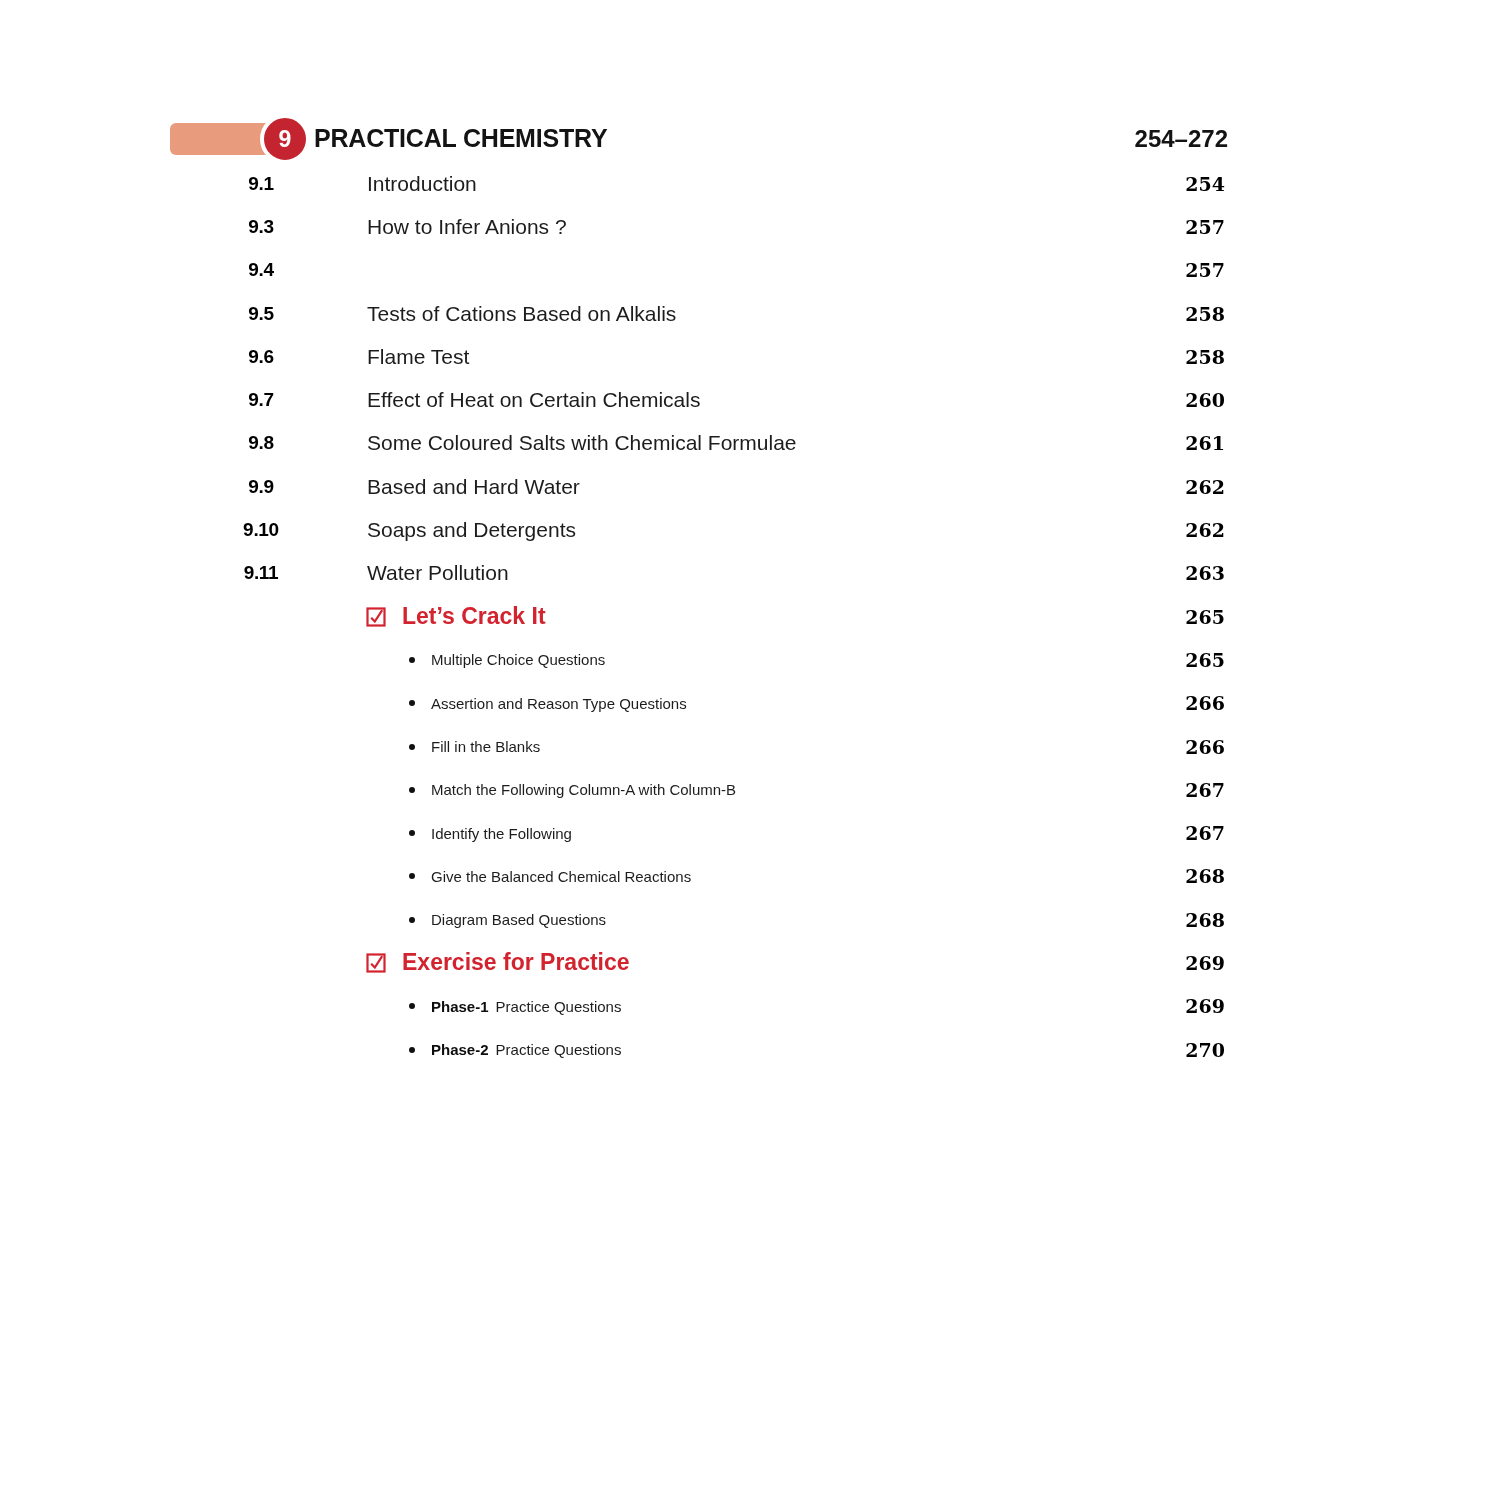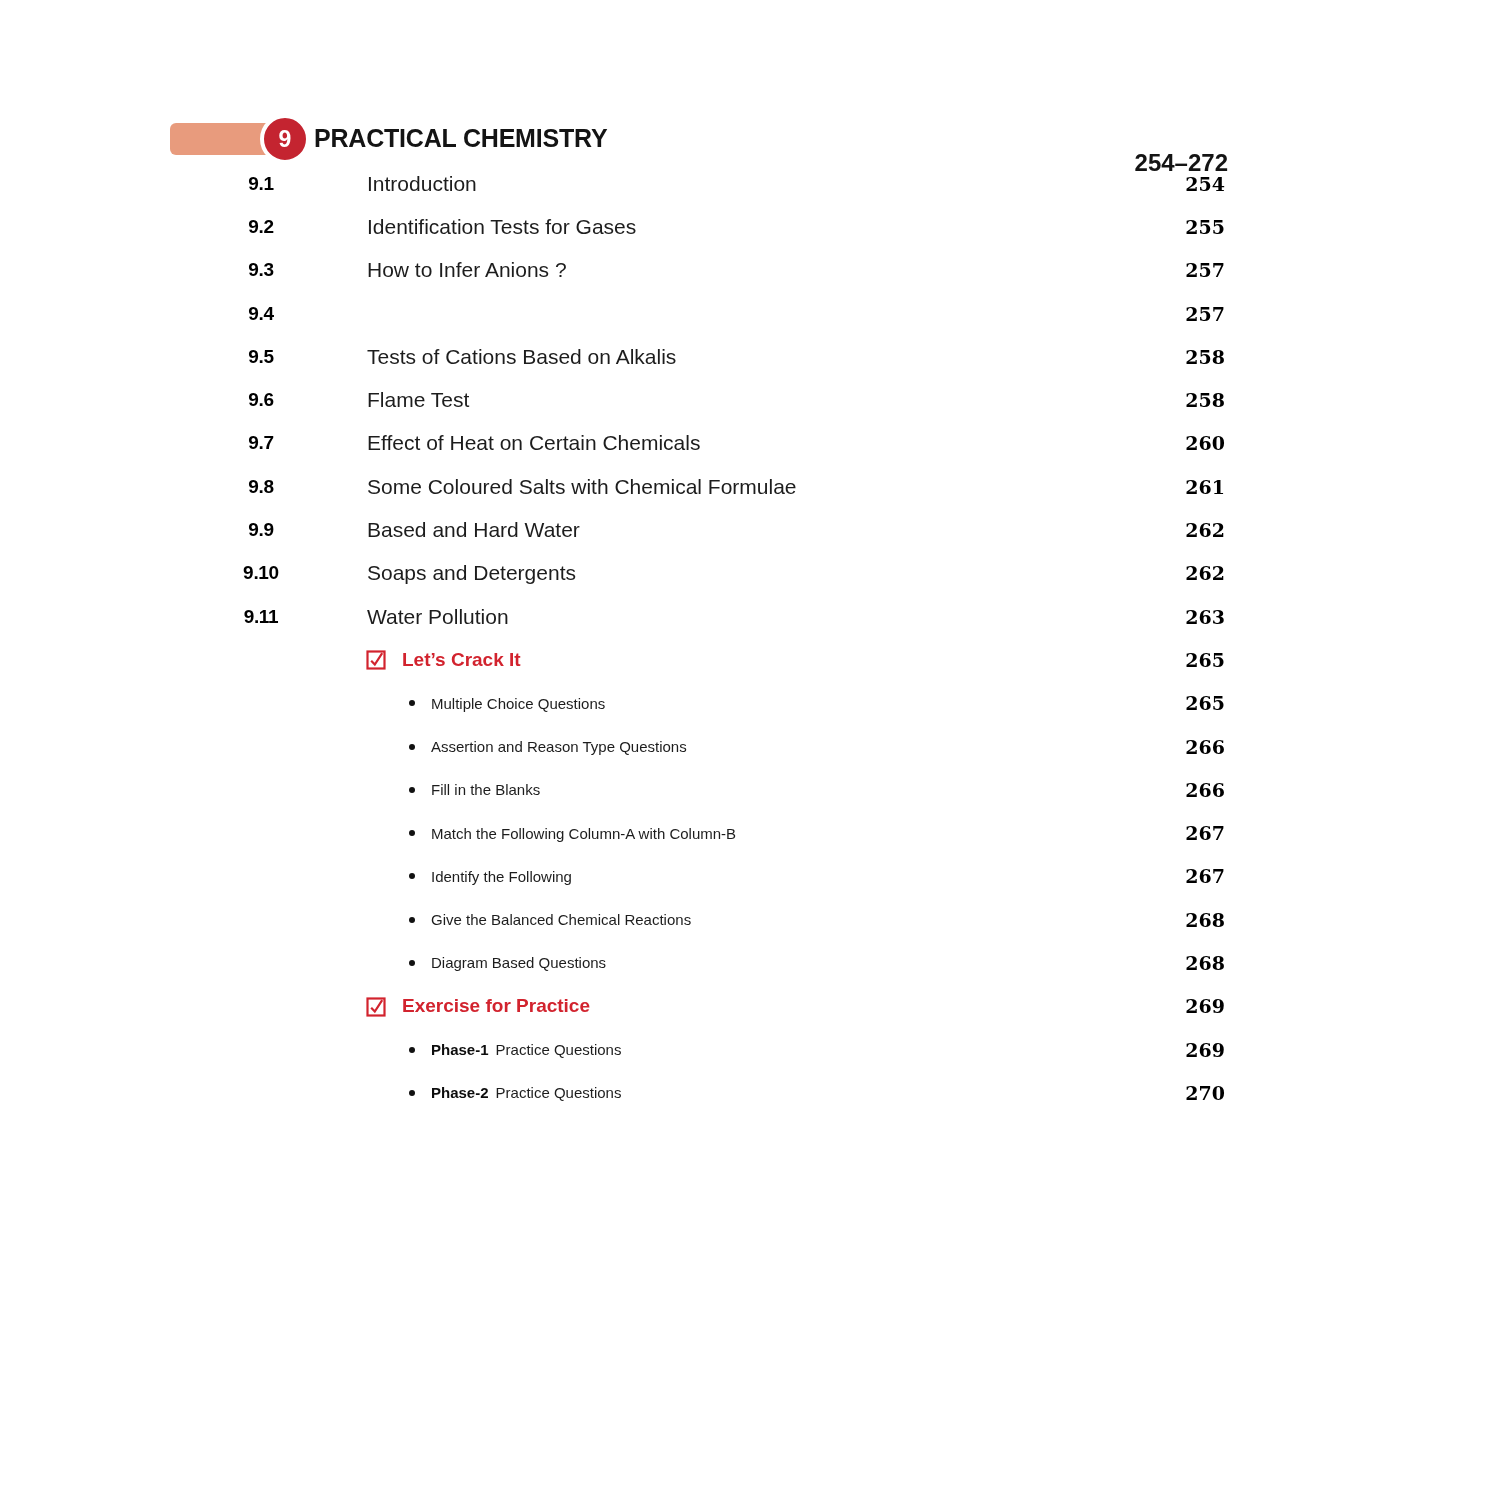--- a/index.html
+++ b/index.html
@@ -31,21 +31,21 @@
     font-size: 23px; font-weight: 700;
     display: flex; align-items: center; justify-content: center;
   }
   .chap-title {
     position: absolute; left: 314px; top: 124px;
     font-size: 25px; font-weight: 700; color: #141414;
     letter-spacing: -0.2px;
   }
   .chap-range {
     position: absolute; right: 273px; top: 125px;
-    font-size: 24px; font-weight: 700; color: #141414; margin-top: 24px;
+    font-size: 24px; font-weight: 700; color: #141414;
   }
 
   
   .toc { position: absolute; left: 0; top: 162px; width: 100%; }
   .trow { display: flex; align-items: center; height: 43.3px; }
 
   .num {
     flex: none; margin-left: 170px; width: 182px;
     text-align: center;
     font-size: 19px; font-weight: 700; color: #000;
@@ -59,21 +59,21 @@
     font-size: 19px; font-weight: 700; color: #000;
   }
 
   .chk {
     flex: none; margin-left: 366px;
     display: flex; align-items: center;
     color: var(--accent-red, #d2232e);
   }
   .subl {
     flex: none; margin-left: 15px;
-    font-size: 19px; font-weight: 700;
+    font-size: 23px; font-weight: 700;
     color: var(--accent-red, #d2232e);
   }
 
   .dot {
     flex: none; margin-left: 409px; margin-right: 16px;
     width: 6px; height: 6px; border-radius: 50%;
     background: #111;
   }
   .btitle { flex: none; font-size: 15px; color: #1d1d1d; }
   .btitle.bold { font-weight: 700; color: #0d0d0d; margin-right: 7px; }
@@ -92,25 +92,20 @@
     <div class="chap-range">254–272</div>
   </div>
 
   <div class="toc">
       <div class="trow">
         <span class="num">9.1</span>
         <span class="title">Introduction</span>
         <span class="pg">254</span>
       </div>
       <div class="trow">
-        <span class="num">9.2</span>
-        <span class="title">Identification Tests for Gases</span>
-        <span class="pg">255</span>
-      </div>
-      <div class="trow">
         <span class="num">9.3</span>
         <span class="title">How to Infer Anions ?</span>
         <span class="pg">257</span>
       </div>
       <div class="trow">
         <span class="num">9.4</span>
         <span class="pg">257</span>
       </div>
       <div class="trow">
         <span class="num">9.5</span>

